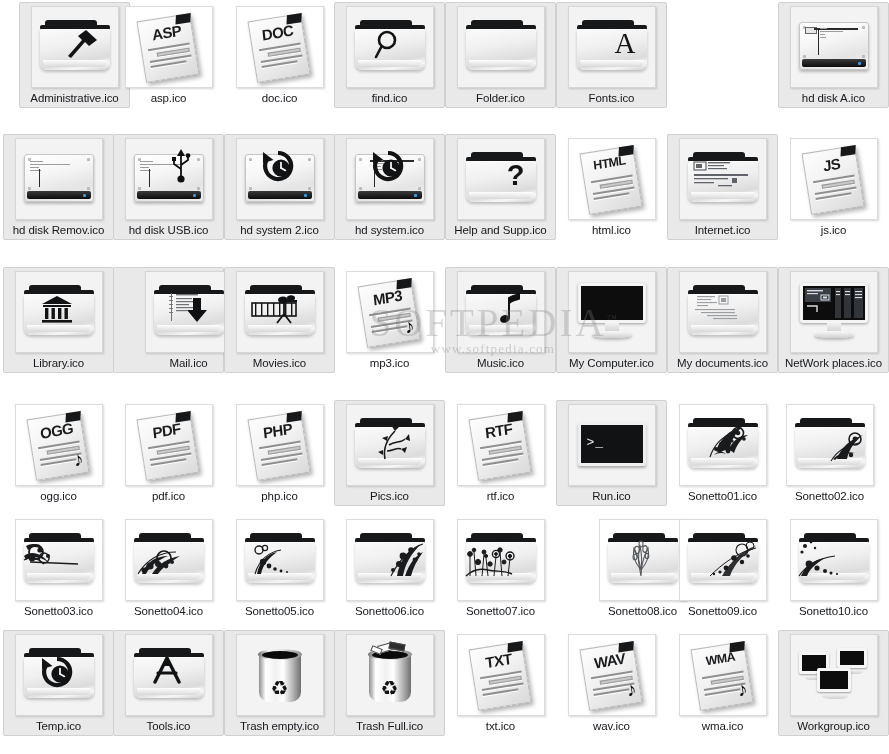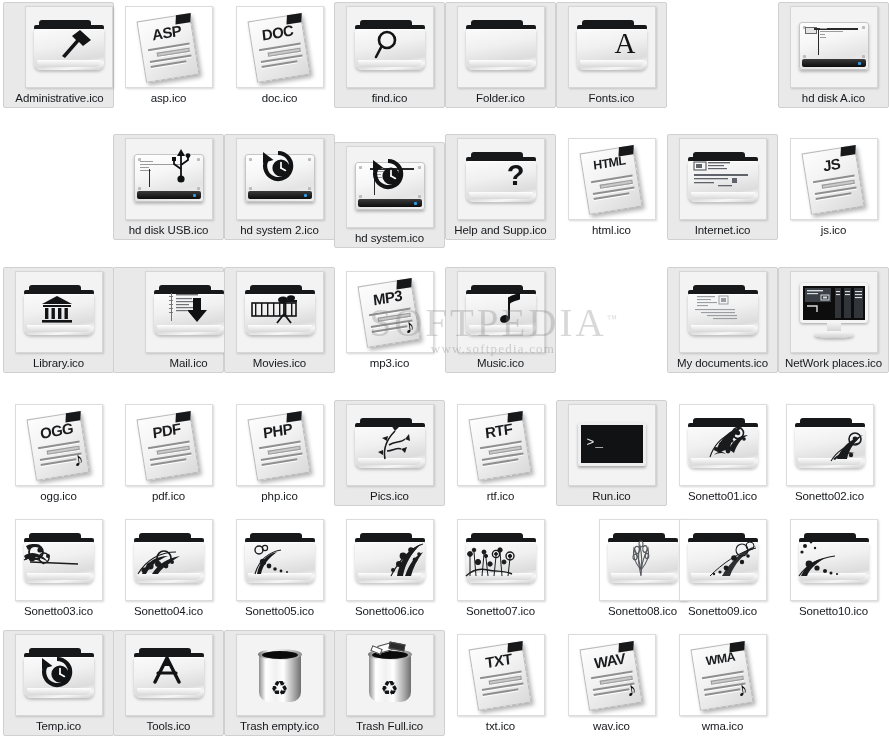--- a/index.html
+++ b/index.html
@@ -281,21 +281,21 @@
     font-family:"Liberation Serif", serif;
   }
   #watermark .wm-tm {
     font-size:10px; vertical-align:super; letter-spacing:0;
   }
 </style>
 </head>
 <body>
 
 <div id="grid">
-    <div class="cell selected" style="left: 3px; top: 2px; align-items: flex-end;">
+    <div class="cell selected" style="left: 19px; top: 2px;">
       <div class="thumb">
         <div class="art">
           <div class="folder">
             <div class="tab"></div>
             <div class="lip"></div>
             <div class="body"></div>
           </div>
           <div class="fglyph right">
             <svg width="34" height="30" viewBox="0 0 34 30">
               <path d="M3 27 L17 11 L13 7 L21 1 L32 11 L24 17 L20 13 L6 29 Z" fill="#121315"></path>
@@ -401,20 +401,43 @@
               <i></i>
               <i></i>
               <i></i>
               <i></i>
             </div>
             <div class="bar"></div>
           </div>
         </div>
       </div>
       <div class="label">hd disk A.ico</div>
+    </div>
+    <div class="cell selected" style="left: 3px; top: 134px;">
+      <div class="thumb">
+        <div class="art">
+          <div class="hdd">
+            <div class="screws">
+              <i></i>
+              <i></i>
+              <i></i>
+              <i></i>
+            </div>
+            <div class="sticker">
+              <i></i>
+              <i></i>
+              <i></i>
+              <i></i>
+            </div>
+            <div class="arm" style="left:14px;top:14px;height:18px"></div>
+            <div class="bar"></div>
+          </div>
+        </div>
+      </div>
+      <div class="label">hd disk Remov.ico</div>
     </div>
     <div class="cell selected" style="left: 113px; top: 134px;">
       <div class="thumb">
         <div class="art">
           <div class="hdd">
             <div class="screws">
               <i></i>
               <i></i>
               <i></i>
               <i></i>
@@ -463,21 +486,21 @@
               <g stroke="#ffffff" stroke-width="1.7" stroke-linecap="round">
                 <path d="M19 12.6 L19 18"></path>
                 <path d="M19 18 L23.4 20.4"></path>
               </g>
             </svg>
           </div>
         </div>
       </div>
       <div class="label">hd system 2.ico</div>
     </div>
-    <div class="cell selected" style="left: 334px; top: 142px;">
+    <div class="cell selected" style="left: 334px; top: 134px;">
       <div class="thumb">
         <div class="art">
           <div class="hdd">
             <div class="screws">
               <i></i>
               <i></i>
               <i></i>
               <i></i>
             </div>
             <div class="armtop"></div>
@@ -693,20 +716,32 @@
             <div class="body"></div>
           </div>
           <div class="fglyph right">
             <svg width="26" height="34" viewBox="0 0 26 34">
               <path d="M21 1 C21 1 9 4 9 6 L9 24 C7 22.4 3 23 1.6 25.6 C0.4 28 1.6 30.6 4.4 30.8 C7.6 31 11 28.6 11 25.4 L11 12 C11 10 21 7.5 21 7.5 Z" fill="#0f1012"></path>
             </svg>
           </div>
         </div>
       </div>
       <div class="label">Music.ico</div>
+    </div>
+    <div class="cell selected" style="left: 556px; top: 267px;">
+      <div class="thumb">
+        <div class="art">
+          <div class="mon">
+            <div class="scr"></div>
+            <div class="neck"></div>
+            <div class="base"></div>
+          </div>
+        </div>
+      </div>
+      <div class="label">My Computer.ico</div>
     </div>
     <div class="cell selected" style="left: 667px; top: 267px;">
       <div class="thumb">
         <div class="art">
           <div class="folder">
             <div class="tab"></div>
             <div class="lip"></div>
             <div class="body"></div>
           </div>
           <div class="fglyph">
@@ -1269,18 +1304,33 @@
               <i></i>
               <i></i>
               <i></i>
             </div>
             <div class="docnote">♪</div>
           </div>
         </div>
       </div>
       <div class="label">wma.ico</div>
     </div>
+    <div class="cell selected" style="left: 778px; top: 630px;">
+      <div class="thumb">
+        <div class="art">
+          <div class="wg">
+            <div class="st st1"></div>
+            <div class="st st2"></div>
+            <div class="st st3"></div>
+            <div class="m m1"></div>
+            <div class="m m2"></div>
+            <div class="m m3"></div>
+          </div>
+        </div>
+      </div>
+      <div class="label">Workgroup.ico</div>
+    </div>
   </div>
 
 <div id="watermark">
   <div class="wm-main"><span>SOFTPEDIA</span><span class="wm-tm">™</span></div>
   <div class="wm-sub">www.softpedia.com</div>
 </div>
 
 </body></html>

